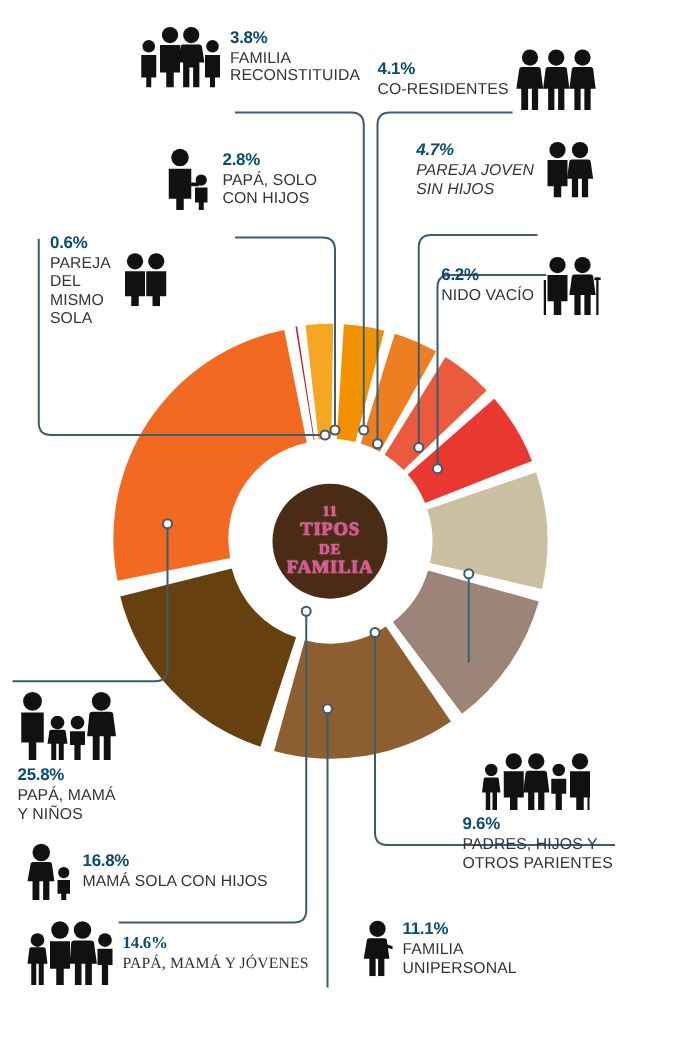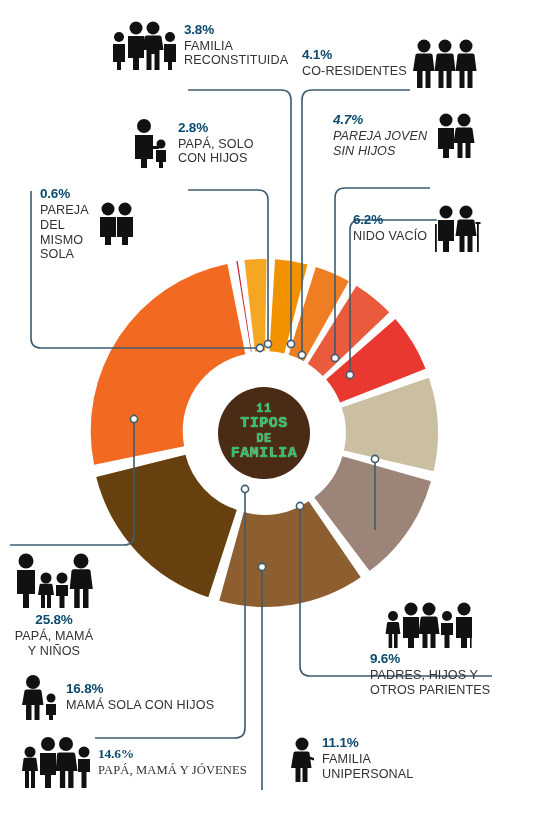--- a/index.html
+++ b/index.html
@@ -14,22 +14,22 @@
   #chart-wrap{position:absolute;left:0;top:150px;width:545px;height:560px;}
   #chart-svg{position:absolute;left:0;top:0;width:545px;height:560px;}
 
   #center-badge{
     position:absolute;left:218px;top:237px;width:92px;height:92px;
     border-radius:50%;background:#4a2c16;
     display:flex;flex-direction:column;align-items:center;justify-content:center;
     text-align:center;
   }
   #center-badge .ct{
-    font-family:Liberation Mono, monospace;
-    font-weight:bold;color:#22c55e;letter-spacing:.5px;line-height:1.12;
+    font-family:Liberation Serif, serif;
+    font-weight:bold;color:#ec4899;letter-spacing:.5px;line-height:1.12;
     text-shadow:0 0 1px #fff;
   }
   #center-badge .l1{font-size:12px;}
   #center-badge .l2{font-size:15px;}
   #center-badge .l3{font-size:12px;}
   #center-badge .l4{font-size:15px;}
 
   
   .label{position:absolute;}
   .label .pct{
@@ -225,21 +225,21 @@
           <circle cx="33" cy="8" r="6.5"></circle>
             <path d="M24.5 17c0-1 1.5-1.5 2.5-1.5h12c1 0 2.5.5 2.5 1.5l2 15h-4v16h-5V32h-3v16h-5V32h-4z"></path>
           <rect x="44" y="18" width="1.8" height="30"></rect>
             <path d="M42.5 18h5v2h-5z"></path>
           <rect x="2" y="20" width="1.8" height="28"></rect>
         </svg>
       </span>
     </div>
   </div>
 
-  <div class="label" style="left:14px;top:552px;text-align:center;">
+  <div class="label" style="left:14px;top:552px;">
     <span class="icon" style="display:block;margin-bottom:4px">
       <svg class="pictogram" width="80" height="56" viewBox="0 0 80 56">
         <circle cx="12" cy="9" r="7.5"></circle>
           <path d="M3 18h18v24h-6v14H9V42H3z"></path>
         <circle cx="32" cy="26" r="5.5"></circle>
           <path d="M25.5 33c0-.8 1.2-1.2 2-1.2h9c.8 0 2 .4 2 1.2l1.5 10h-3v13h-4V43h-2v13h-4V43h-3z"></path>
         <circle cx="48" cy="26" r="5.5"></circle>
           <path d="M42 33h12v11h-3.5v12h-5V44H42z"></path>
         <circle cx="67" cy="9" r="7.5"></circle>
           <path d="M57.5 19c0-1.1 1.6-1.7 2.7-1.7h13.6c1.1 0 2.7.6 2.7 1.7l2.3 18h-4.3v19h-5.5V37h-3.3v19h-5.5V37h-4.5z"></path>
@@ -307,21 +307,21 @@
       </svg>
     </span>
     <div class="txtblock">
       <span class="pct">9.6%</span>
       <span class="txt">PADRES, HIJOS Y</span>
       <span class="txt">OTROS PARIENTES</span>
     </div>
   </div>
 
   <div class="label" style="left:290px;top:735px;">
-    <div class="row" style="align-items:flex-end">
+    <div class="row" style="align-items:center">
       <span class="icon">
         <svg class="pictogram" width="26" height="46" viewBox="0 0 26 46">
           <circle cx="12" cy="8" r="6.5"></circle>
             <path d="M3.5 17c0-1 1.5-1.5 2.5-1.5h11c1 0 2.5.5 2.5 1.5l2 15h-4v14h-5V32h-2v14h-5V32H1z"></path>
           <path d="M18 20l6 2v2.4l-6-1.6z"></path>
         </svg>
       </span>
       <div class="txtblock">
         <span class="pct">11.1%</span>
         <span class="txt">FAMILIA</span>

